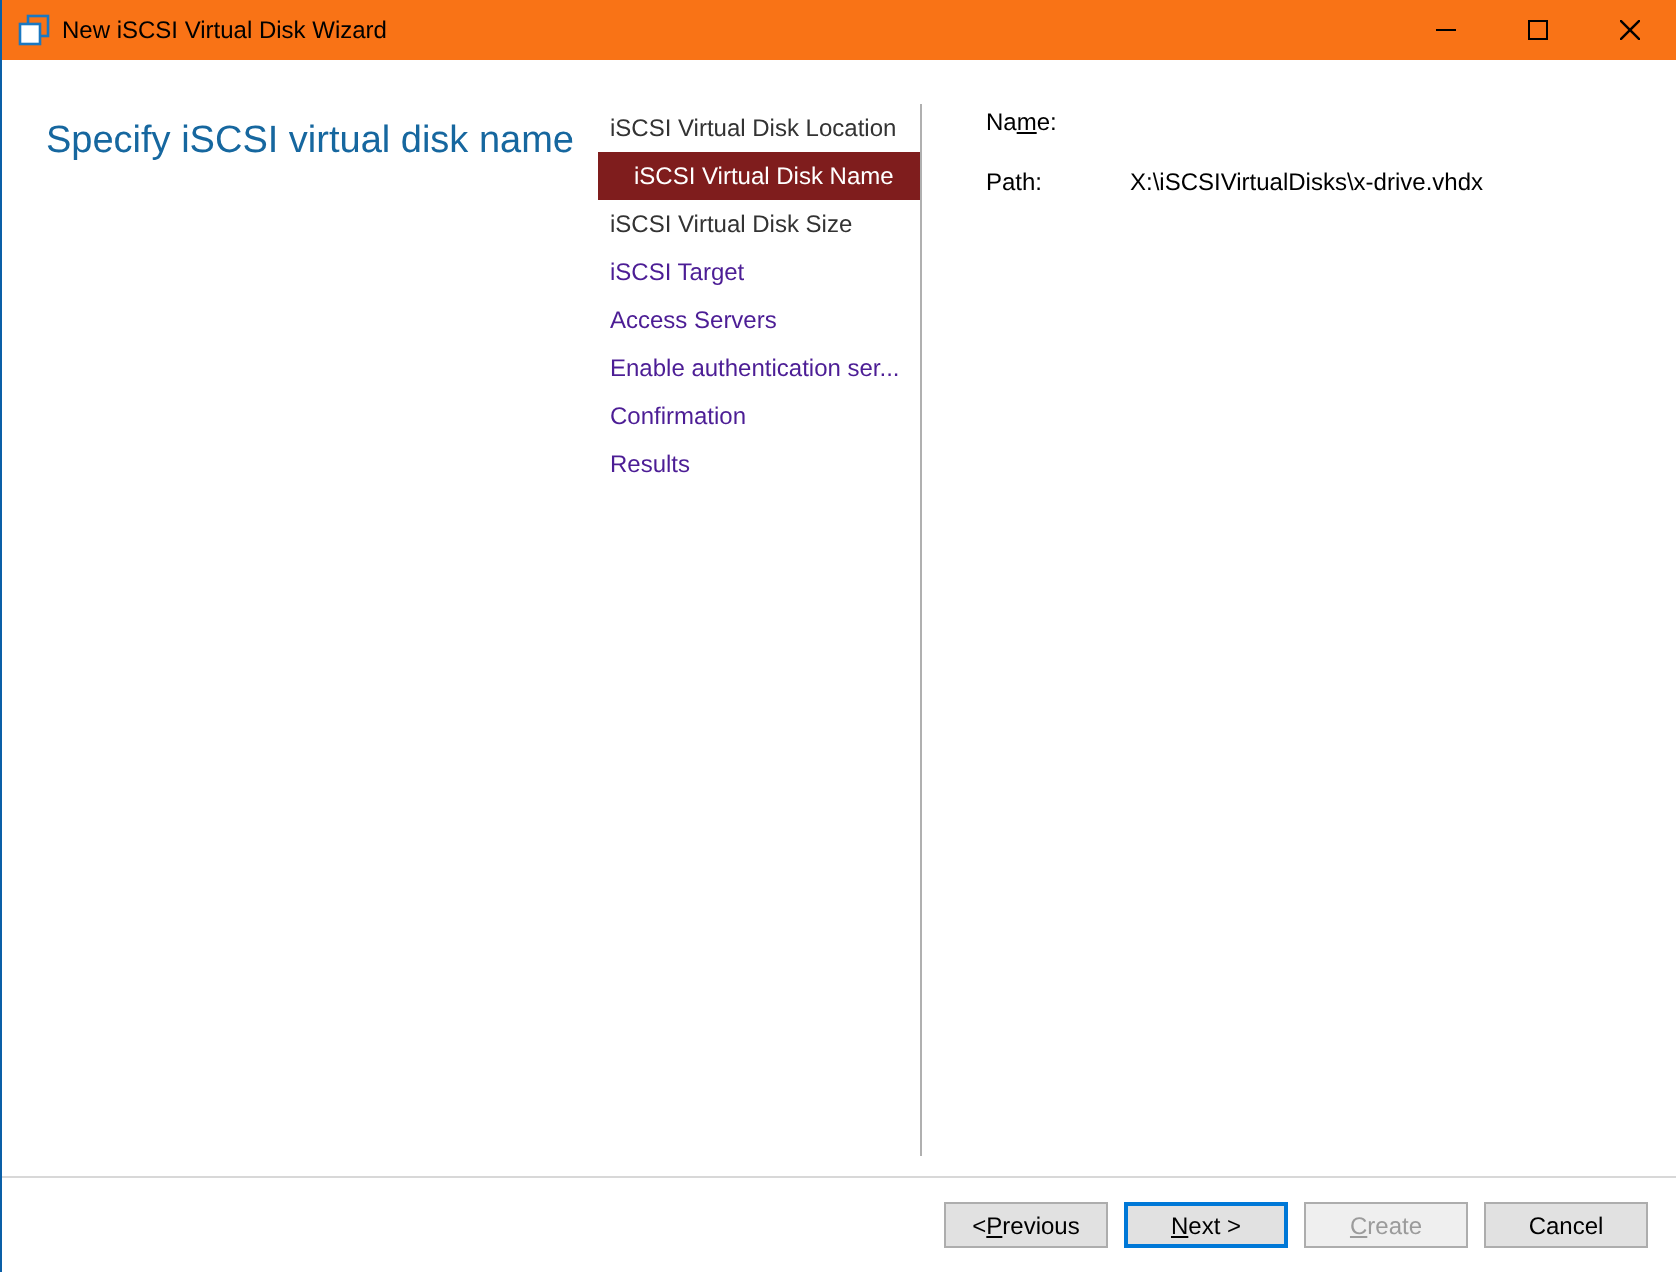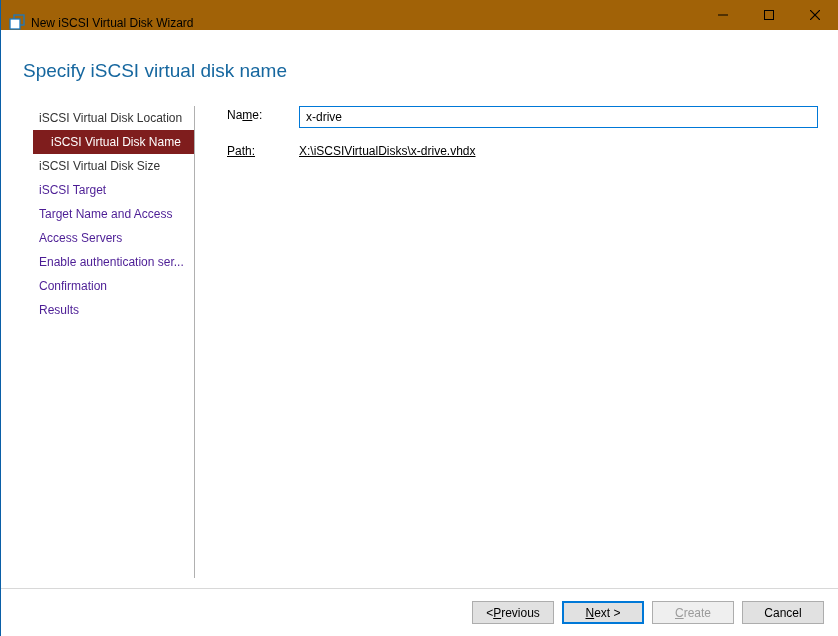--- a/index.html
+++ b/index.html
@@ -18,23 +18,23 @@
     width: 838px;
     height: 636px;
     border-left: 1px solid #0a5fa7;
     display: flex;
     flex-direction: column;
     background: #fff;
   }
   .titlebar {
     height: 30px;
     display: flex;
-    align-items: flex-end;
+    align-items: center;
     padding-left: 8px;
-    background: #a16207;
+    background: #f97316;
   }
   .titlebar .app-icon {
     width: 16px; height: 16px;
     margin-right: 6px;
     display: inline-flex; align-items: center; justify-content: center;
   }
   .titlebar .title {
     font-size: 12px;
     color: #000;
   }
@@ -45,21 +45,21 @@
     display: flex; align-items: center; justify-content: center;
     font-family: "Segoe UI", sans-serif;
     cursor: default;
     color: #000;
   }
   .win-btn svg { display:block; }
   .content {
     flex: 1;
     padding: 22px 20px 10px 20px;
     display: flex;
-    flex-direction: column;
+    flex-direction: row;
   }
   .page-heading {
     font-size: 19px;
     font-weight: 400;
     color: #16679f;
     margin: 8px 0 24px 2px;
   }
   .body-area {
     flex: 1;
     display: flex;
@@ -121,21 +121,20 @@
     padding: 4px 6px;
     font-size: 12px;
     font-family: inherit;
     resize: none;
     outline: none;
   }
   .path-row {
     display: flex;
     align-items: flex-end;
     margin-top: 14px;
-    text-decoration: underline;
   }
   .path-row .lbl {
     width: 72px;
     font-size: 12px;
   }
   .path-row .val {
     font-size: 12px;
   }
   .footer {
     height: 48px;
@@ -208,32 +207,30 @@
   <div class="content">
     <div class="page-heading">Specify iSCSI virtual disk name</div>
 
     <div class="body-area">
 
       <div class="step-list">
         <div class="step-item">iSCSI Virtual Disk Location</div>
         <div class="step-item active">iSCSI Virtual Disk Name</div>
         <div class="step-item">iSCSI Virtual Disk Size</div>
         <div class="step-item disabled">iSCSI Target</div>
-        <div class="step-item disabled">Target Name and Access</div>
         <div class="step-item disabled">Access Servers</div>
         <div class="step-item disabled">Enable authentication ser...</div>
         <div class="step-item disabled">Confirmation</div>
         <div class="step-item disabled">Results</div>
       </div>
 
       <div class="form-area">
 
         <div class="form-row">
           <div class="lbl"><span>Na</span><span class="ul">m</span><span>e:</span></div>
-          <input type="text" class="text-input" value="x-drive" style="">
         </div>
 
 
         <div class="path-row">
           <div class="lbl">Path:</div>
           <div class="val">X:\iSCSIVirtualDisks\x-drive.vhdx</div>
         </div>
 
       </div>
 

